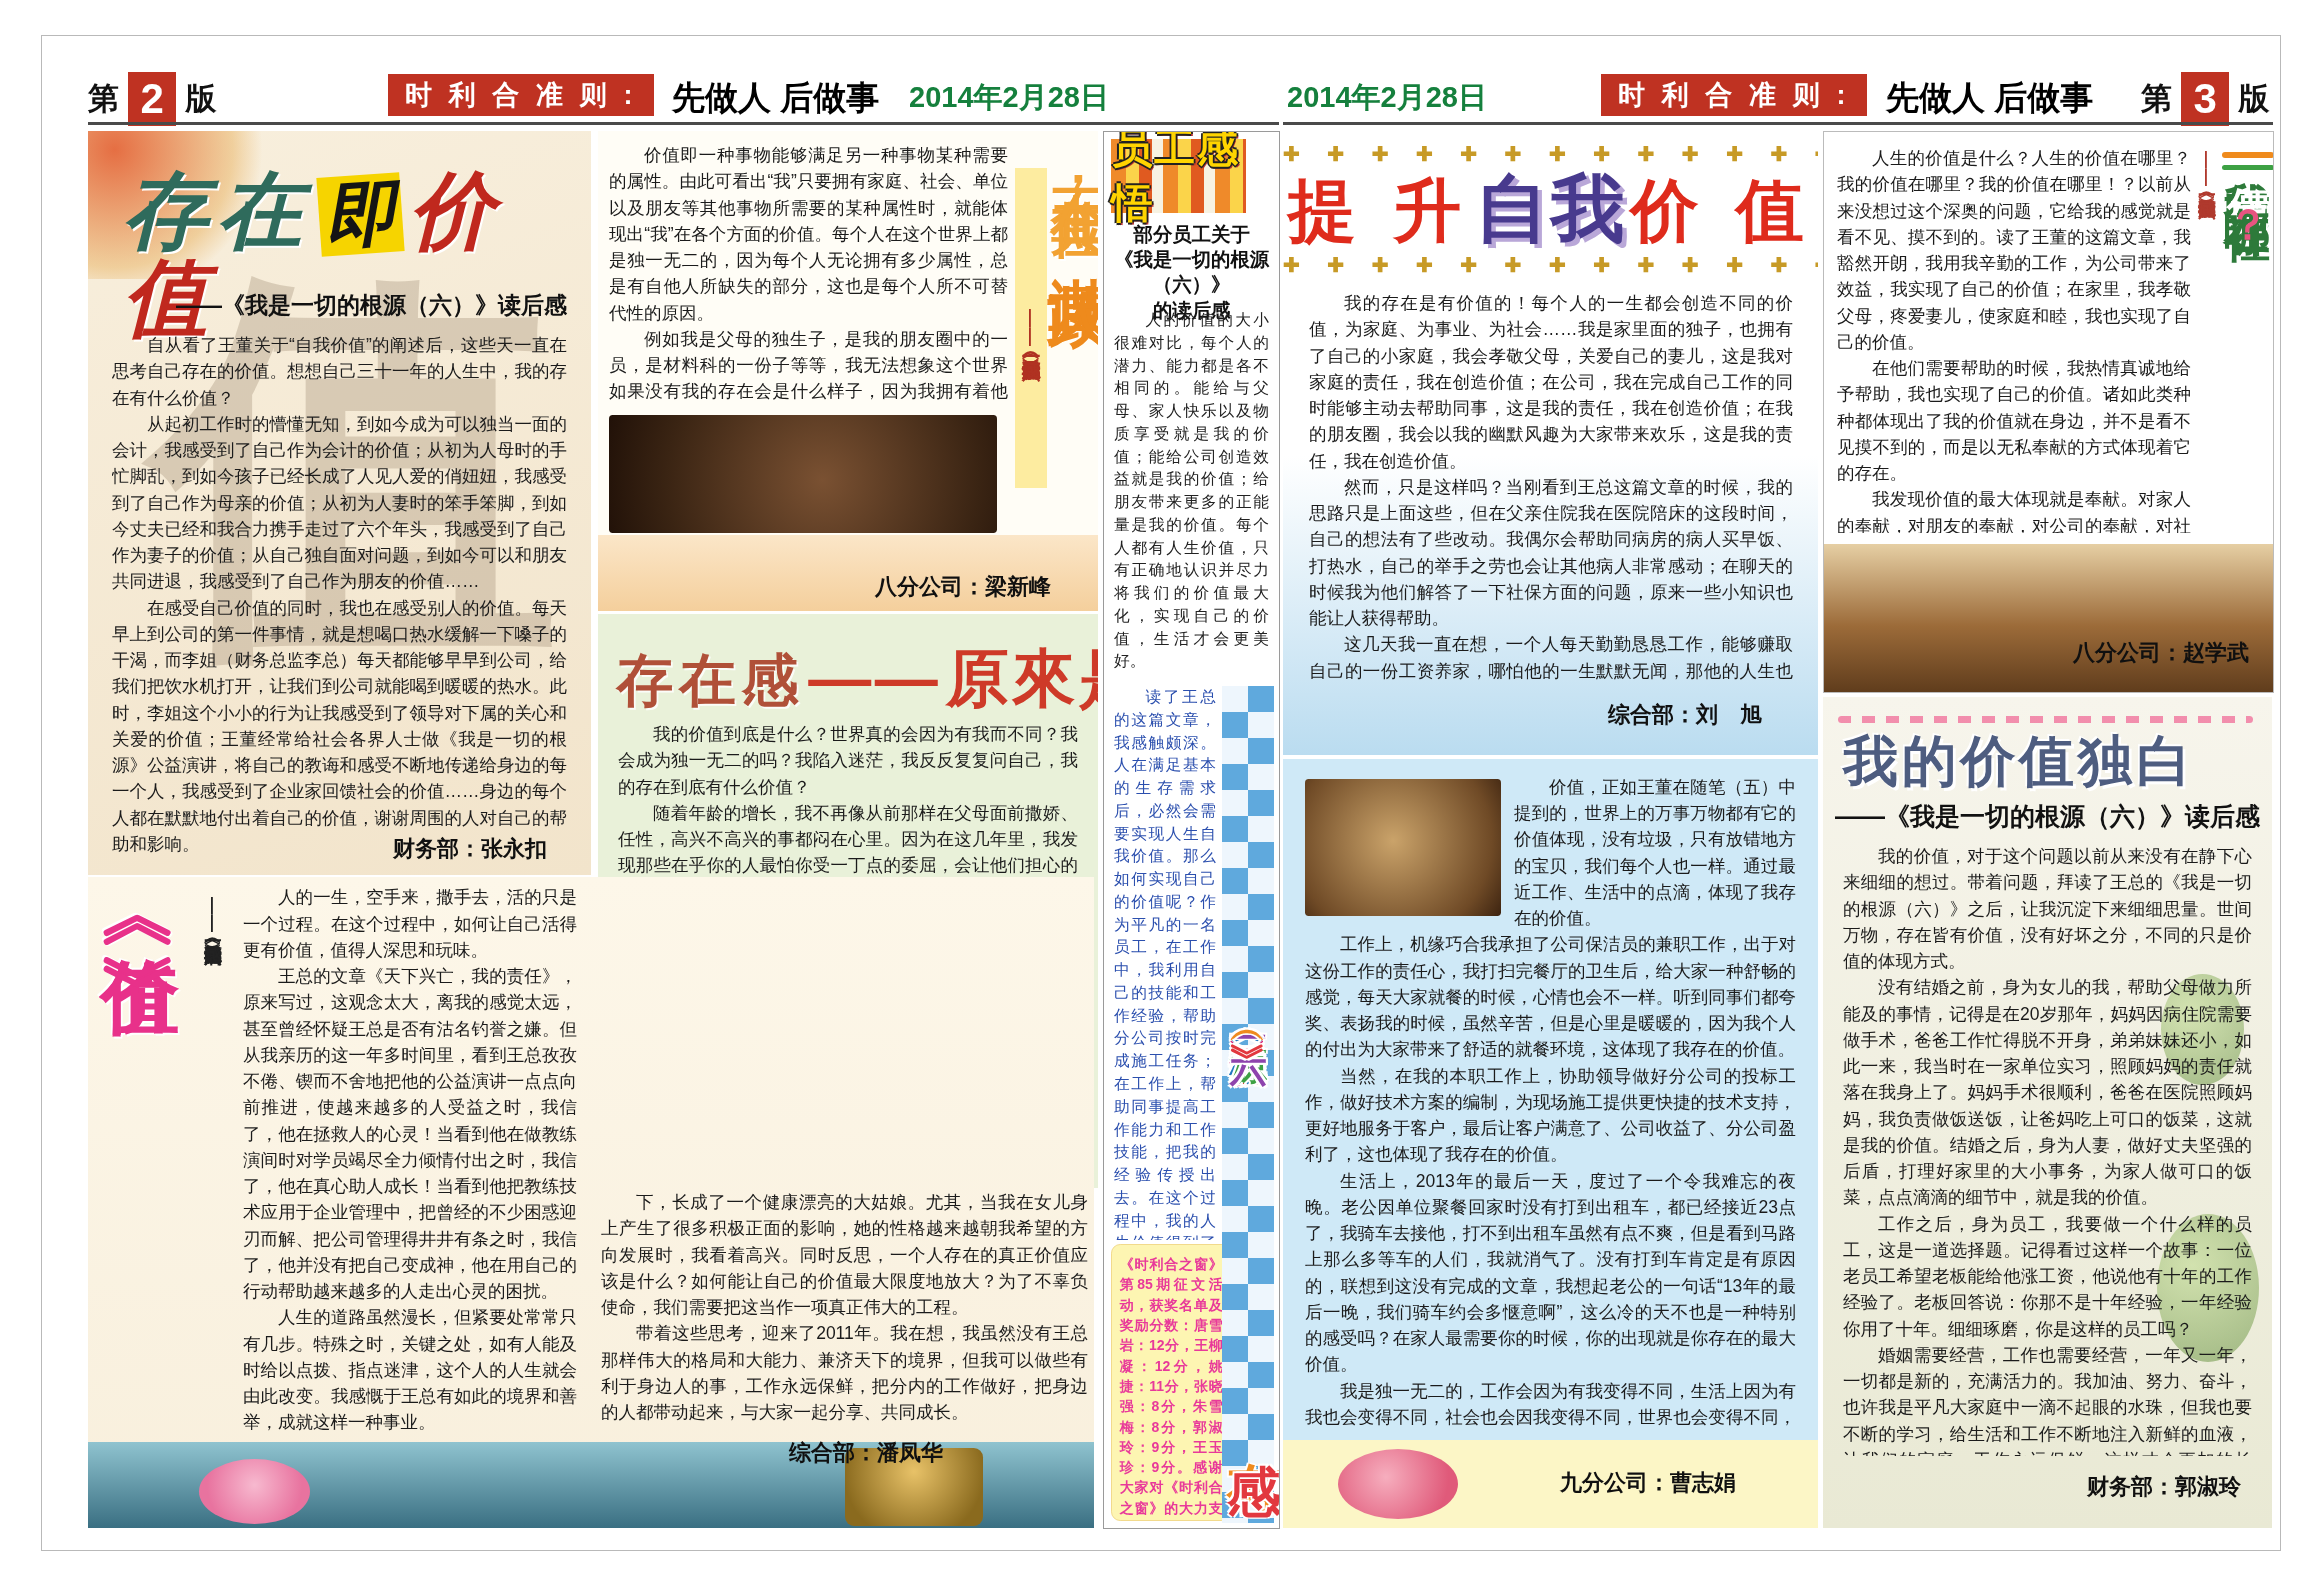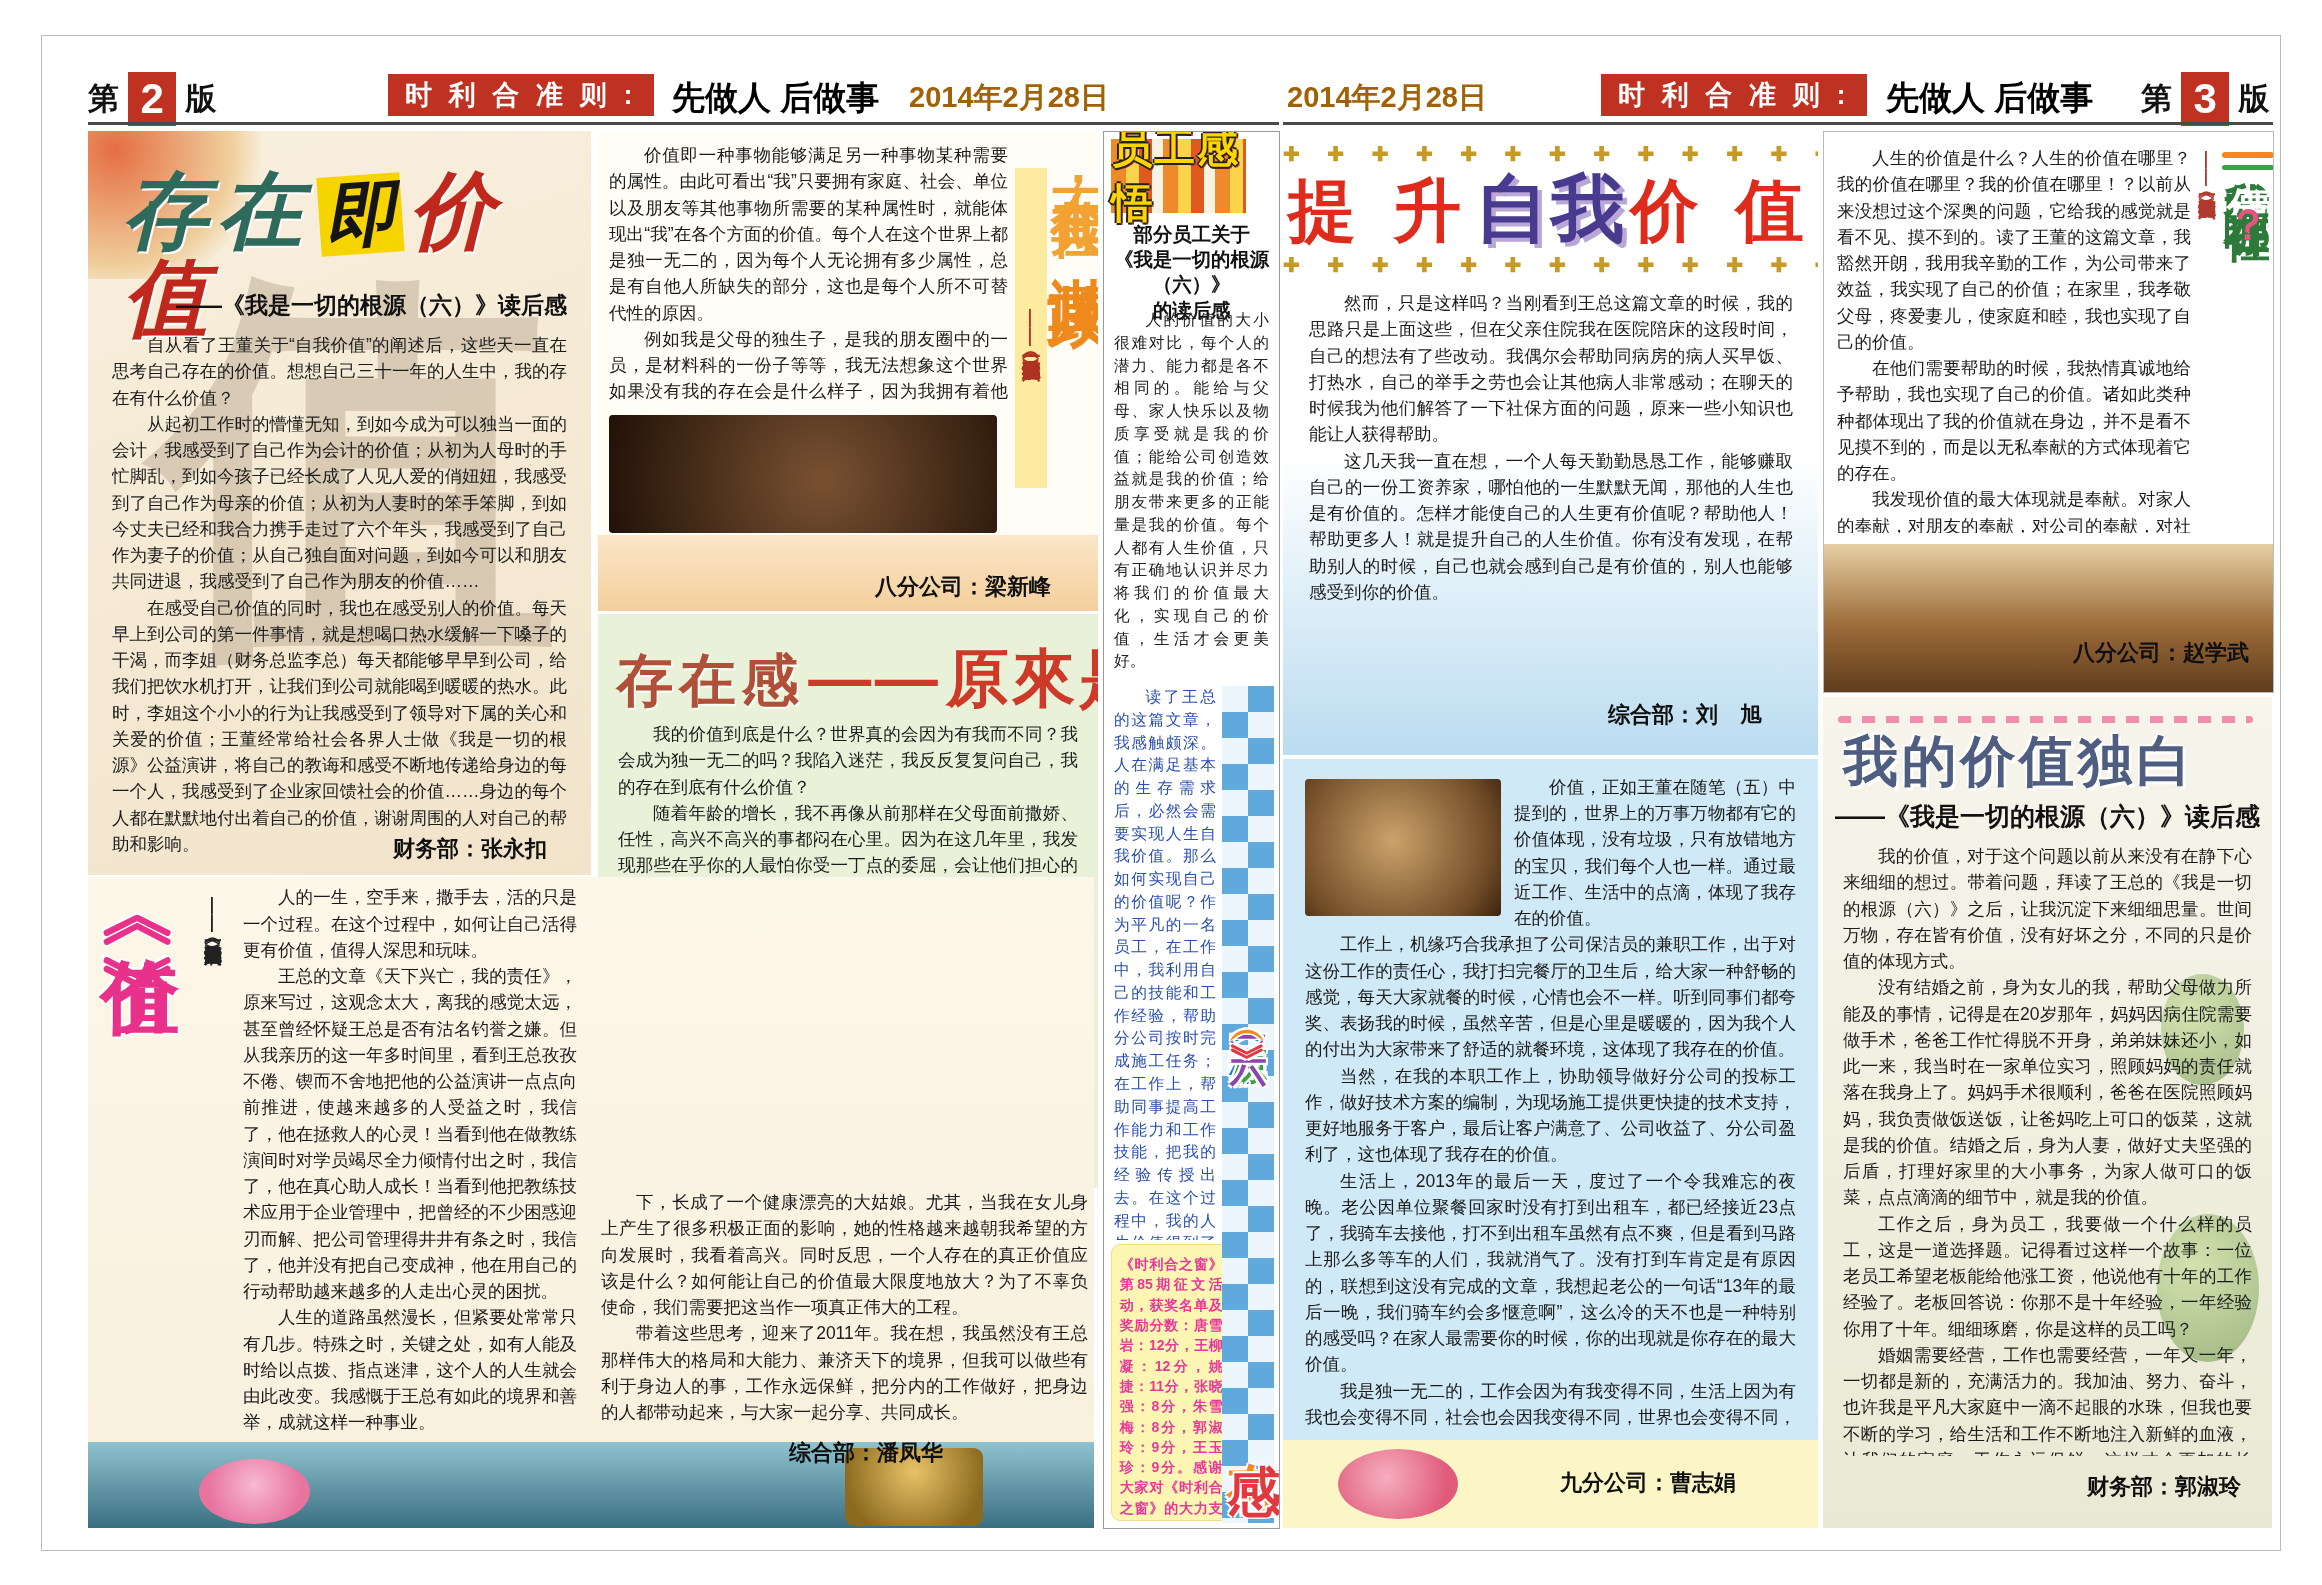--- a/index.html
+++ b/index.html
@@ -10,21 +10,21 @@
   .vert{writing-mode:vertical-rl;}
   .body{font-size:17.5px;line-height:1.5;color:#1b1b1b;text-align:justify;overflow:hidden;}
   .body p{margin:0;text-indent:2em;}
   .byline{font-weight:bold;font-size:22px;color:#101010;white-space:nowrap;}
   .pageno{display:flex;align-items:center;gap:9.2px;font-size:31px;font-weight:bold;color:#111;}
   .numbox{width:48px;height:54px;background:#bf3222;color:#fff;font-size:42px;font-weight:bold;
           display:flex;align-items:center;justify-content:center;}
   .pbar{background:#bf3222;color:#fff;font-weight:bold;font-size:27px;letter-spacing:4.6px;
         display:flex;align-items:center;justify-content:center;}
   .slogan{font-size:33px;font-weight:900;color:#000;}
-  .date{font-size:29px;font-weight:bold;color:#a16207;}
+  .date{font-size:29px;font-weight:bold;color:#15803d;}
   .rule{background:#4a4a4a;height:2.8px;}
   
   .art{overflow:hidden;}
   .a-cunzai{background:linear-gradient(160deg,#f8efdd,#f2e4cb);}
   .a-cunzai .wm{position:absolute;left:65px;top:129px;font-size:406px;font-weight:900;
                 color:rgba(140,118,92,.28);font-family:"DejaVu Serif",serif;line-height:1;}
   .a-cunzai .corner{position:absolute;left:-37px;top:-37px;width:212px;height:185px;
                 background:radial-gradient(circle at 30% 30%,rgba(226,88,40,.85),rgba(226,150,40,.35) 60%,transparent 75%);}
   .t-cz{font-weight:900;font-style:italic;line-height:1;}
   .t-cz .g{font-size:85px;color:#2f6b5c;letter-spacing:9.2px;text-shadow:1.8px 1.8px 0 #fff;}
@@ -209,20 +209,21 @@
 
   <div class="abs art a-tisheng" style="left:1283px;top:131px;width:535px;height:624px;">
     <div class="abs plusrow" style="left:0;top:11px;width:535px;">✚ ✚ ✚ ✚ ✚ ✚ ✚ ✚ ✚ ✚ ✚ ✚ ✚ ✚ ✚ ✚ ✚ ✚</div>
     <div class="abs t-ts" style="left:0;top:41px;width:535px;">
       <span class="red">提 升</span>
       <span class="pur">自我</span>
       <span class="red">价 值</span>
     </div>
     <div class="abs plusrow" style="left:0;top:122px;width:535px;">✚ ✚ ✚ ✚ ✚ ✚ ✚ ✚ ✚ ✚ ✚ ✚ ✚ ✚ ✚ ✚ ✚ ✚</div>
     <div class="abs body" style="left:26px;top:159px;width:484px;height:395px;">
+        <p>我的存在是有价值的！每个人的一生都会创造不同的价值，为家庭、为事业、为社会……我是家里面的独子，也拥有了自己的小家庭，我会孝敬父母，关爱自己的妻儿，这是我对家庭的责任，我在创造价值；在公司，我在完成自己工作的同时能够主动去帮助同事，这是我的责任，我在创造价值；在我的朋友圈，我会以我的幽默风趣为大家带来欢乐，这是我的责任，我在创造价值。</p>
         <p>然而，只是这样吗？当刚看到王总这篇文章的时候，我的思路只是上面这些，但在父亲住院我在医院陪床的这段时间，自己的想法有了些改动。我偶尔会帮助同病房的病人买早饭、打热水，自己的举手之劳也会让其他病人非常感动；在聊天的时候我为他们解答了一下社保方面的问题，原来一些小知识也能让人获得帮助。</p>
         <p>这几天我一直在想，一个人每天勤勤恳恳工作，能够赚取自己的一份工资养家，哪怕他的一生默默无闻，那他的人生也是有价值的。怎样才能使自己的人生更有价值呢？帮助他人！帮助更多人！就是提升自己的人生价值。你有没有发现，在帮助别人的时候，自己也就会感到自己是有价值的，别人也能够感受到你的价值。</p>
       </div>
     <div class="abs byline" style="right:56px;top:569px;">综合部：刘　旭</div>
   </div>
 
   <div class="abs art a-cao" style="left:1283px;top:759px;width:535px;height:769px;">
     <div class="abs body" style="left:22px;top:14.8px;width:491px;height:657px;">
       <div class="foodphoto"></div>
       <div>

